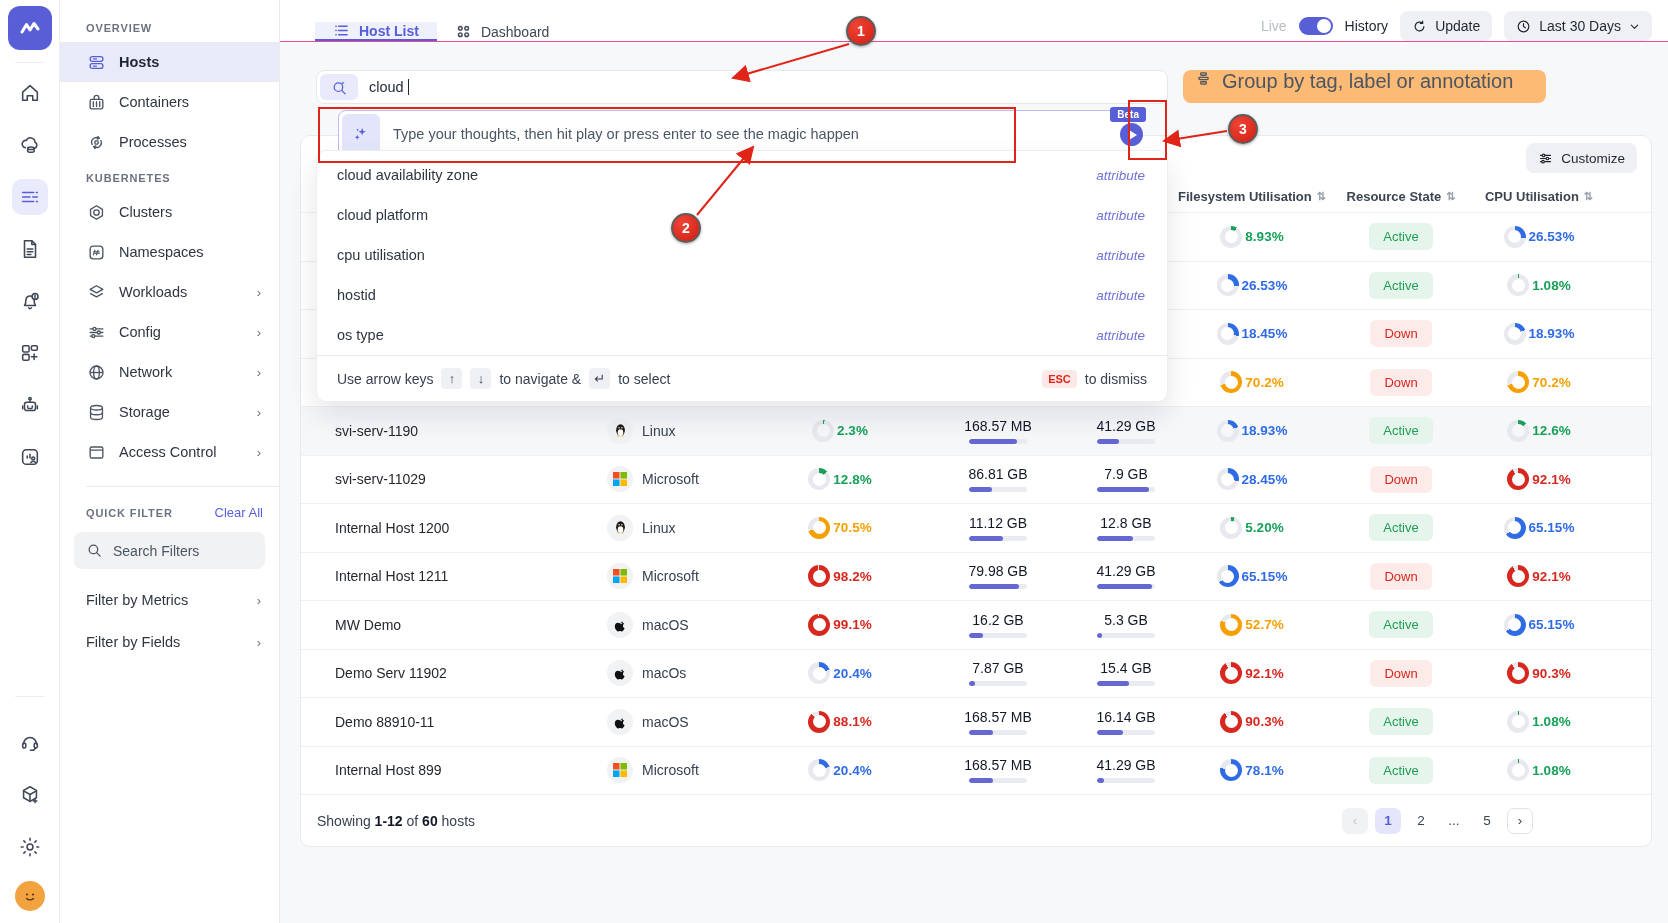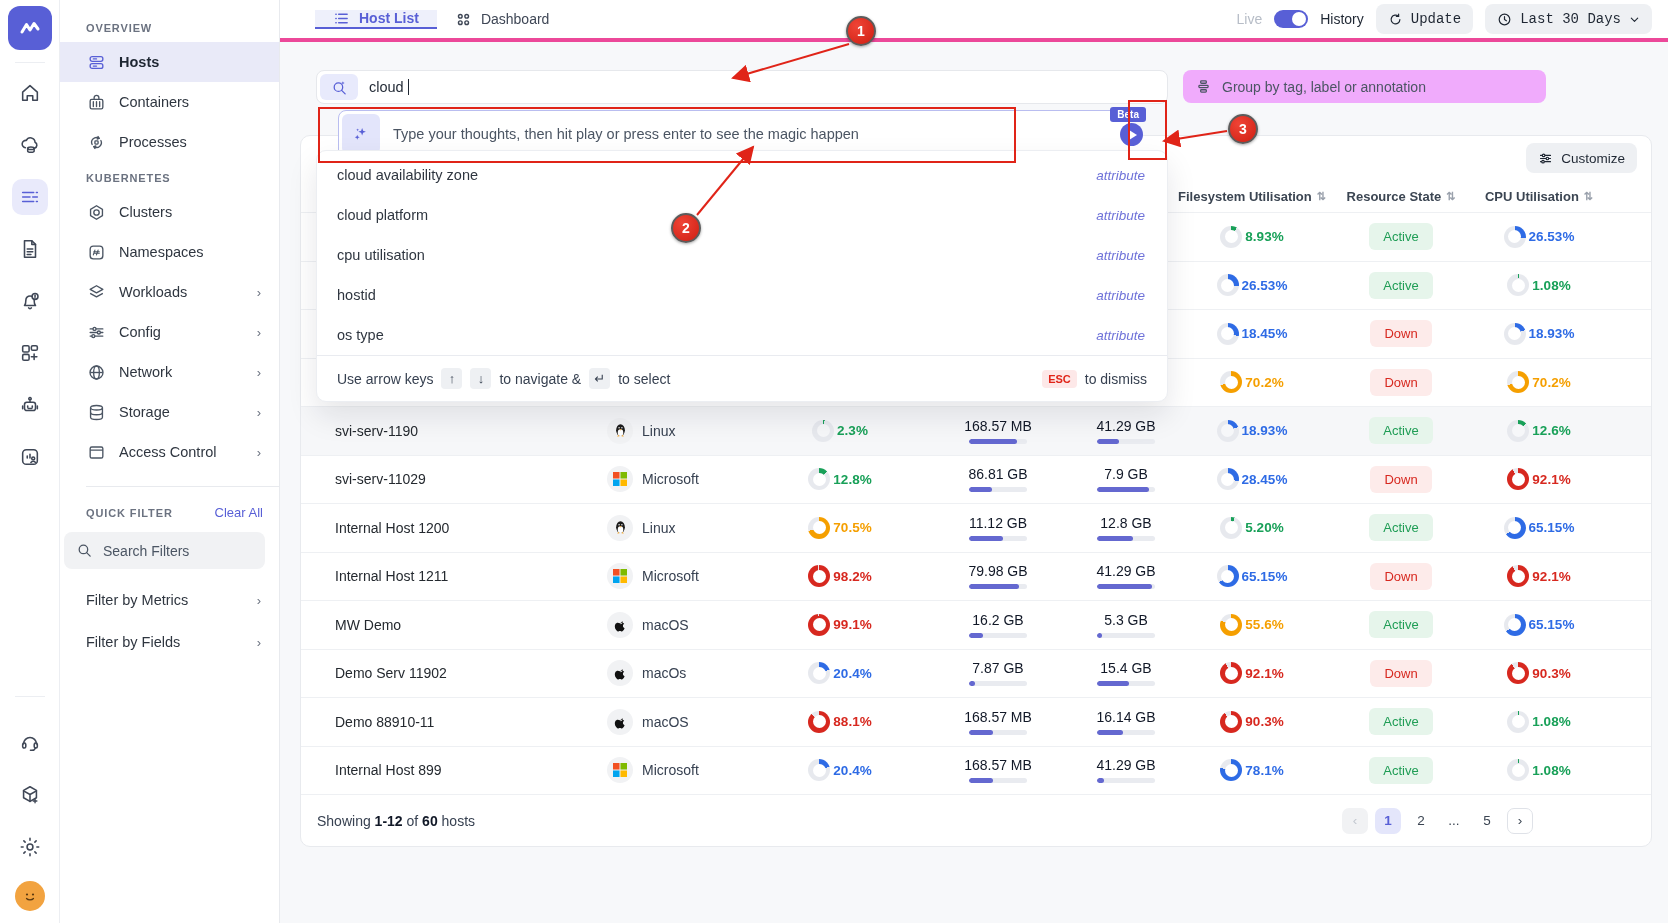--- a/index.html
+++ b/index.html
@@ -22,40 +22,40 @@
   .sb-section-label { font-size:11px; font-weight:700; letter-spacing:.08em; color:#6b7280; padding:10px 0 8px 26px; }
   .sb-item { display:flex; align-items:center; height:40px; padding-left:26px; gap:13px; font-size:14.5px; color:#2f3640; cursor:pointer; }
   .sb-item .sb-ic { width:20px; height:20px; color:#4b5563; display:flex; align-items:center; justify-content:center; }
   .sb-item.active { background:#e9eaf8; font-weight:700; color:#1f2733; }
   .sb-item.active .sb-ic { color:#585fd6; }
   .sb-item .chev { margin-left:auto; margin-right:18px; color:#6b7280; font-size:13px; }
   .sb-divider { height:1px; background:#e8eaee; margin:14px 0 8px 26px; margin-right:0; }
   .qf-head { display:flex; align-items:center; justify-content:space-between; padding:10px 16px 10px 26px; }
   .qf-label { font-size:11px; font-weight:700; letter-spacing:.08em; color:#6b7280; }
   .qf-clear { font-size:13px; color:#585fd6; cursor:pointer; }
-  .qf-search { margin:2px 14px 10px 4px; height:37px; background:#f1f2f4; border-radius:8px; display:flex; align-items:center; gap:10px; padding:0 12px; color:#4b5563; }
+  .qf-search { margin:2px 14px 10px 14px; height:37px; background:#f1f2f4; border-radius:8px; display:flex; align-items:center; gap:10px; padding:0 12px; color:#4b5563; }
   .qf-search span { font-size:14px; }
   .qf-row { display:flex; align-items:center; height:42px; padding-left:26px; font-size:14.5px; color:#2f3640; cursor:pointer; }
   .qf-row .chev { margin-left:auto; margin-right:18px; color:#6b7280; font-size:13px; }
 
   
   .main { position:absolute; left:280px; top:0; width:1388px; height:923px; }
-  .topbar { position:absolute; left:0; top:0; width:100%; height:42px; background:#fff; border-bottom:4px solid #ec4899; display:flex; align-items:center; z-index:18; }
+  .topbar { position:absolute; left:0; top:0; width:100%; height:42px; background:#fff; border-bottom:1px solid #ec4899; display:flex; align-items:flex-end; z-index:18; }
   .tabs { display:flex; margin-left:35px; }
   .tab { display:flex; align-items:center; gap:9px; padding:0 18px; font-size:14px; color:#3f4756; cursor:pointer; }
   .tab.active { background:#eef0fb; color:#585fd6; font-weight:700; border-bottom:2px solid #585fd6; }
   .topbar-right { margin-left:auto; display:flex; align-items:center; gap:12px; padding-right:16px; }
   .live-lbl { color:#b7bdc7; font-size:14px; }
   .hist-lbl { color:#1f2733; font-size:14px; }
   .toggle { width:34px; height:18px; border-radius:10px; background:#585fd6; position:relative; cursor:pointer; }
   .toggle .knob { position:absolute; right:2px; top:2px; width:14px; height:14px; border-radius:50%; background:#fff; }
-  .top-btn { display:flex; align-items:center; gap:8px; background:#eef0f3; border:none; border-radius:8px; height:30px; padding:0 12px; font-size:14px; color:#1f2733; cursor:pointer; font-family:Liberation Mono, monospace; }
+  .top-btn { display:flex; align-items:center; gap:8px; background:#eef0f3; border:none; border-radius:8px; height:30px; padding:0 12px; font-size:14px; color:#1f2733; cursor:pointer; font-family:Liberation Sans, sans-serif; }
 
   
-  .group-by { position:absolute; left:903px; top:70px; width:363px; height:33px; background:#f0abfc; border-radius:8px; display:flex; align-items:center; gap:10px; padding:0 12px; color:#4b5563; font-size:14px; z-index:17; cursor:text; }
+  .group-by { position:absolute; left:903px; top:70px; width:363px; height:33px; background:#fdba74; border-radius:8px; display:flex; align-items:flex-start; gap:10px; padding:0 12px; color:#4b5563; font-size:20px; z-index:17; cursor:text; }
 
   
   .card { position:absolute; left:20px; top:135px; width:1352px; height:712px; background:#fff; border:1px solid #e8eaee; border-radius:10px; z-index:10; overflow:hidden; }
   .card-top { height:44px; display:flex; align-items:center; justify-content:flex-end; padding:0 14px; }
   .customize { display:flex; align-items:center; gap:8px; background:#eef0f3; border:none; border-radius:8px; height:30px; padding:0 12px; font-size:13.5px; color:#1f2733; cursor:pointer; font-family:inherit; }
   .grid { display:grid; grid-template-columns:290px 160px 146px 122px 134px 166px 132px 144px; padding:0 16px; }
   .t-head { height:32px; align-items:center; }
   .t-head .h { font-size:13px; font-weight:700; color:#3b4552; display:flex; align-items:center; justify-content:center; gap:5px; white-space:nowrap; }
   .t-head .h .sort { color:#9aa1ac; font-size:11px; }
   .t-row { height:48.5px; align-items:center; border-top:1px solid #eef0f3; font-size:14px; cursor:pointer; --hole:#fff; }
@@ -777,21 +777,21 @@
               <div class="metric">
                 <div class="v">5.3 GB</div>
                 <div class="bar">
                   <i style="width: 8%;"></i>
                 </div>
               </div>
             </div>
             <div class="c center">
               <div class="donut-wrap">
                 <span class="ring" style="background: conic-gradient(rgb(245, 159, 0) 294.48deg, rgb(231, 233, 238) 0deg);"></span>
-                <span class="pct" style="color: rgb(245, 159, 0);">55.6%</span>
+                <span class="pct" style="color: rgb(245, 159, 0);">52.7%</span>
               </div>
             </div>
             <div class="c center">
               <span class="badge" style="background: rgb(230, 245, 235); color: rgb(31, 157, 85);">Active</span>
             </div>
             <div class="c center">
               <div class="donut-wrap">
                 <span class="ring" style="background: conic-gradient(rgb(46, 107, 229) 234.54deg, rgb(231, 233, 238) 0deg);"></span>
                 <span class="pct" style="color: rgb(46, 107, 229);">65.15%</span>
               </div>

